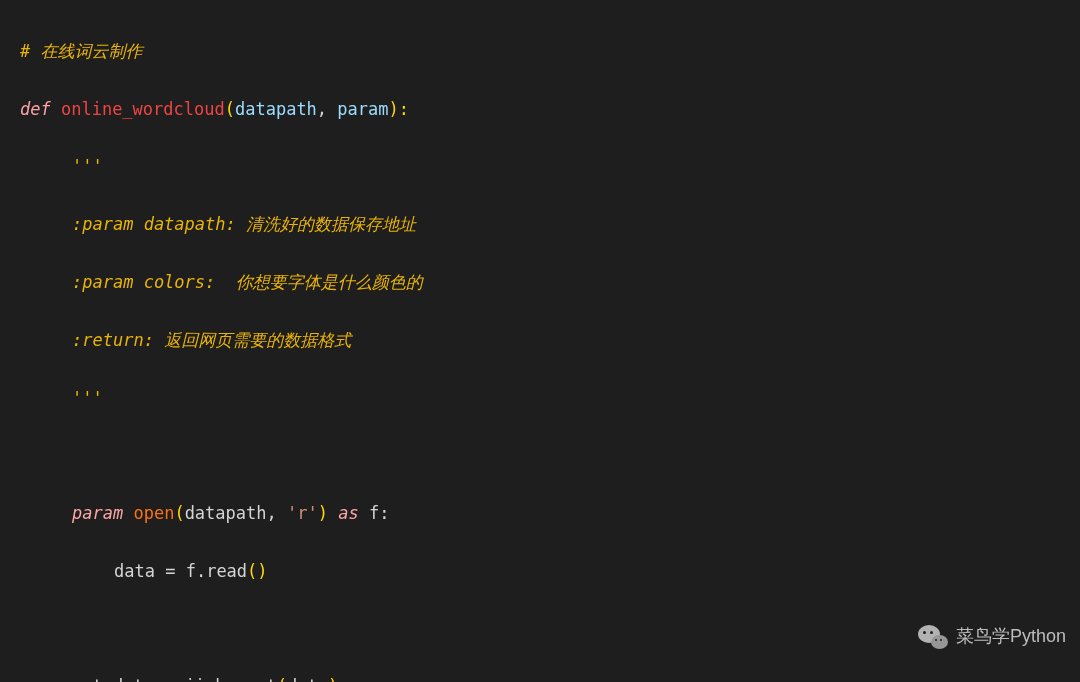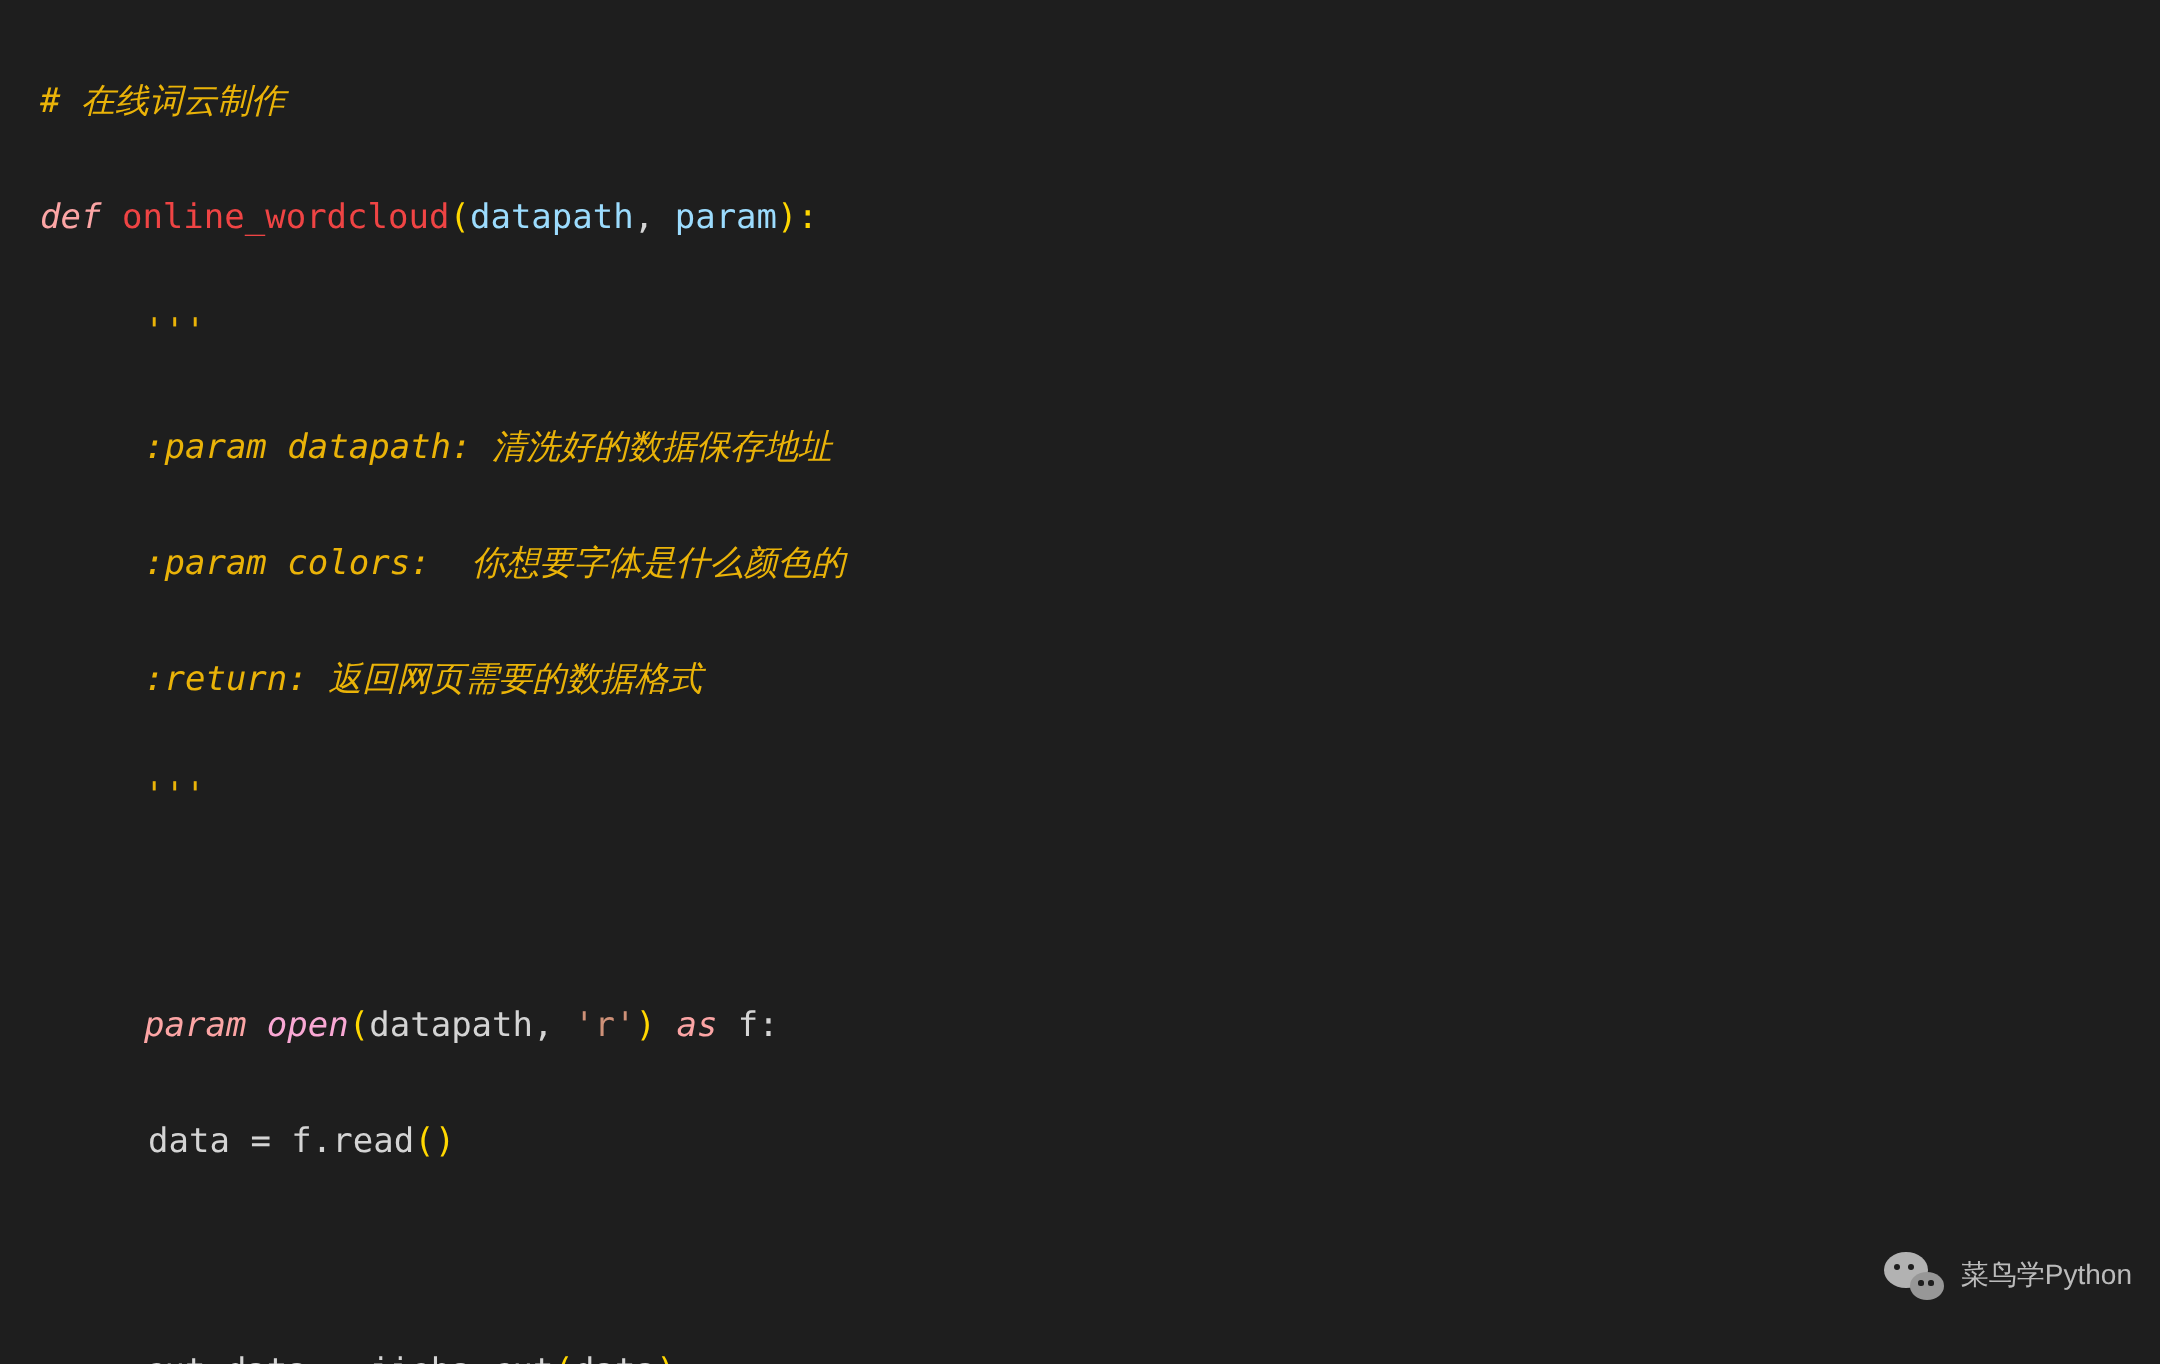--- a/index.html
+++ b/index.html
@@ -13,36 +13,36 @@
       height: 682px;
       overflow: hidden;
       position: relative;
     }
     .editor {
       padding: 8px 0 8px 20px;
       white-space: pre;
     }
     .comment { color: #eab308; font-style: italic; }
     .keyword { color: #fca5a5; font-style: italic; }
-    .builtin { color: #f9a8d4; font-style: italic; }
+    .builtin { color: #f97316; }
     .func-def { color: #ef4444; }
     .param { color: #9cdcfe; }
     .paren { color: #ffd700; }
     .string { color: #ce9178; }
     .operator { color: #d4d4d4; }
     .identifier { color: #d4d4d4; }
     .watermark {
       position: absolute;
       bottom: 30px;
       right: 14px;
       display: flex;
       align-items: center;
       gap: 8px;
       color: #c9c9c9;
-      font-size: 14px;
+      font-size: 18px;
       font-family: sans-serif;
       opacity: 0.92;
     }
     .wechat-icon {
       width: 30px;
       height: 28px;
       position: relative;
     }
     .wechat-icon .big {
       position: absolute;
@@ -73,21 +73,21 @@
       position: absolute;
       width: 2.5px; height: 2.5px;
       background: #1e1e1e;
       border-radius: 50%;
       top: 4px;
     }
     .wechat-icon .small::before { left: 4px; }
     .wechat-icon .small::after { left: 9px; }
     .line { display: block; }
     .l-indent1 { margin-left: 52px; }
-    .l-indent2 { margin-left: 54px; }
+    .l-indent2 { margin-left: 94px; }
   </style>
 </head>
 <body>
 
 <div class="editor">
 <span class="line"><span class="comment"># 在线词云制作</span></span>
 <span class="line"><span class="keyword">def</span><span class="func-def"> online_wordcloud</span><span class="paren">(</span><span class="param">datapath</span><span class="operator">, </span><span class="param">param</span><span class="paren">):</span></span>
 <span class="line l-indent1"><span class="comment">'''</span></span>
 <span class="line l-indent1"><span class="comment">:param datapath: </span><span class="comment">清洗好的数据保存地址</span></span>
 <span class="line l-indent1"><span class="comment">:param colors:  </span><span class="comment">你想要字体是什么颜色的</span></span>

